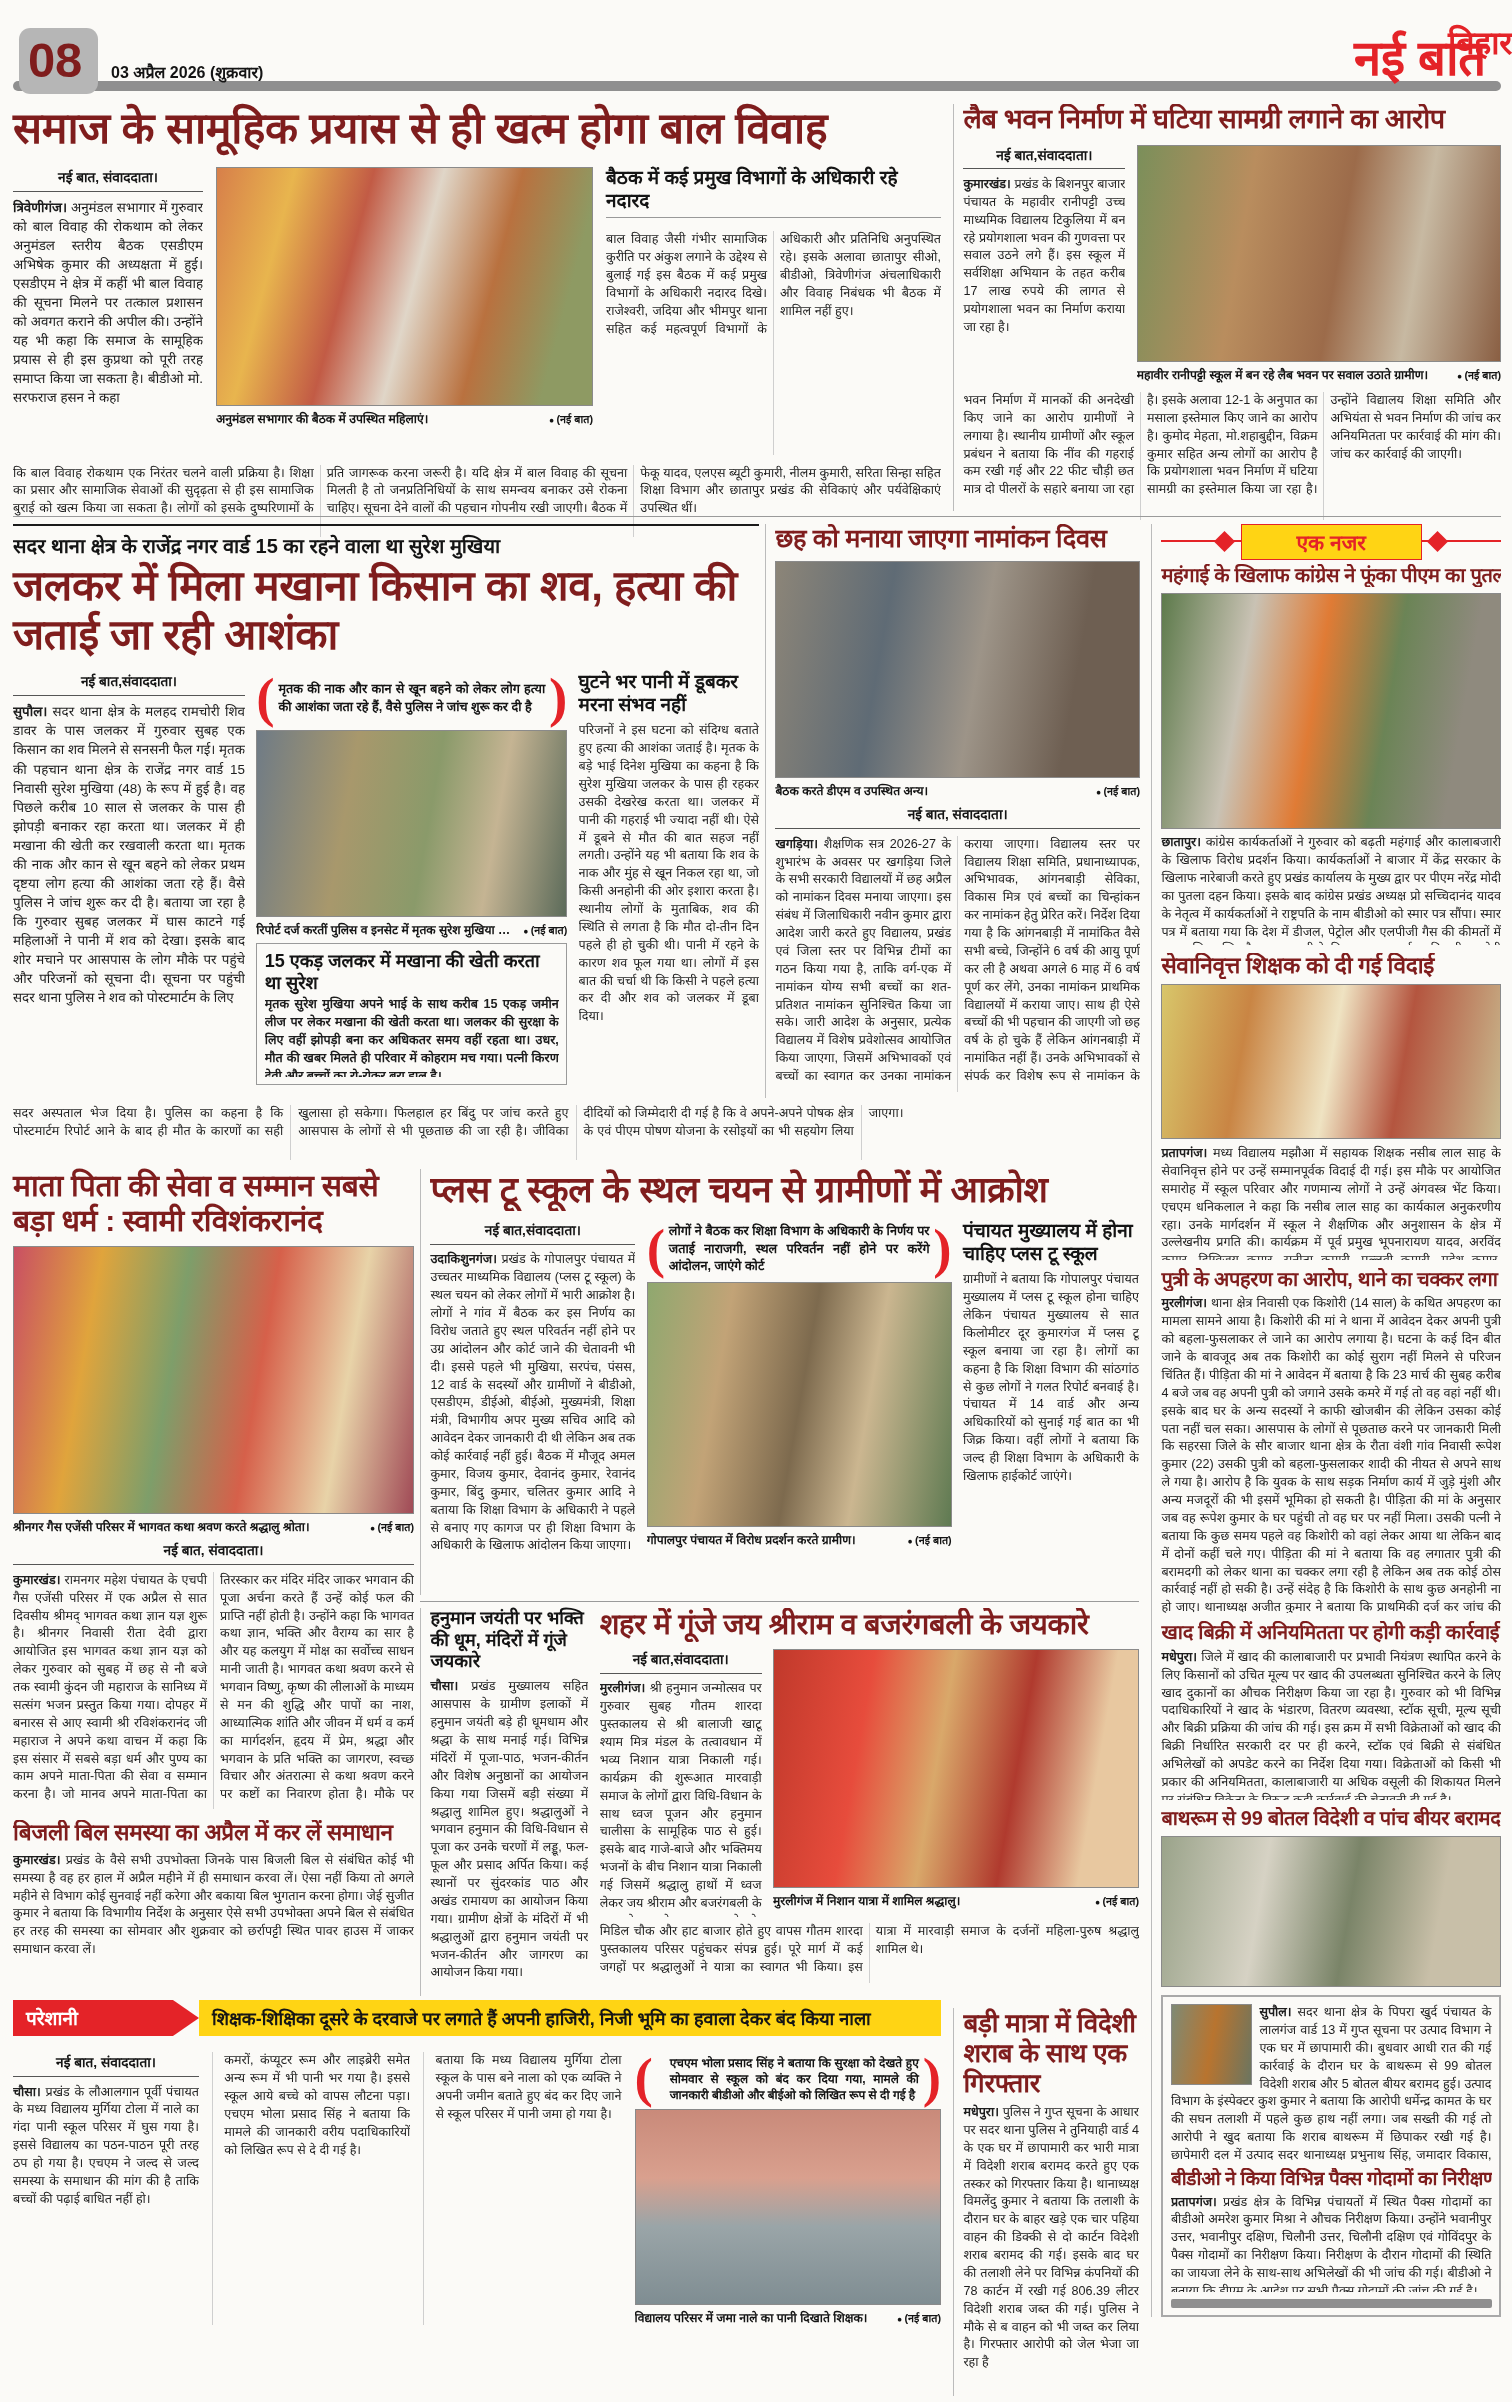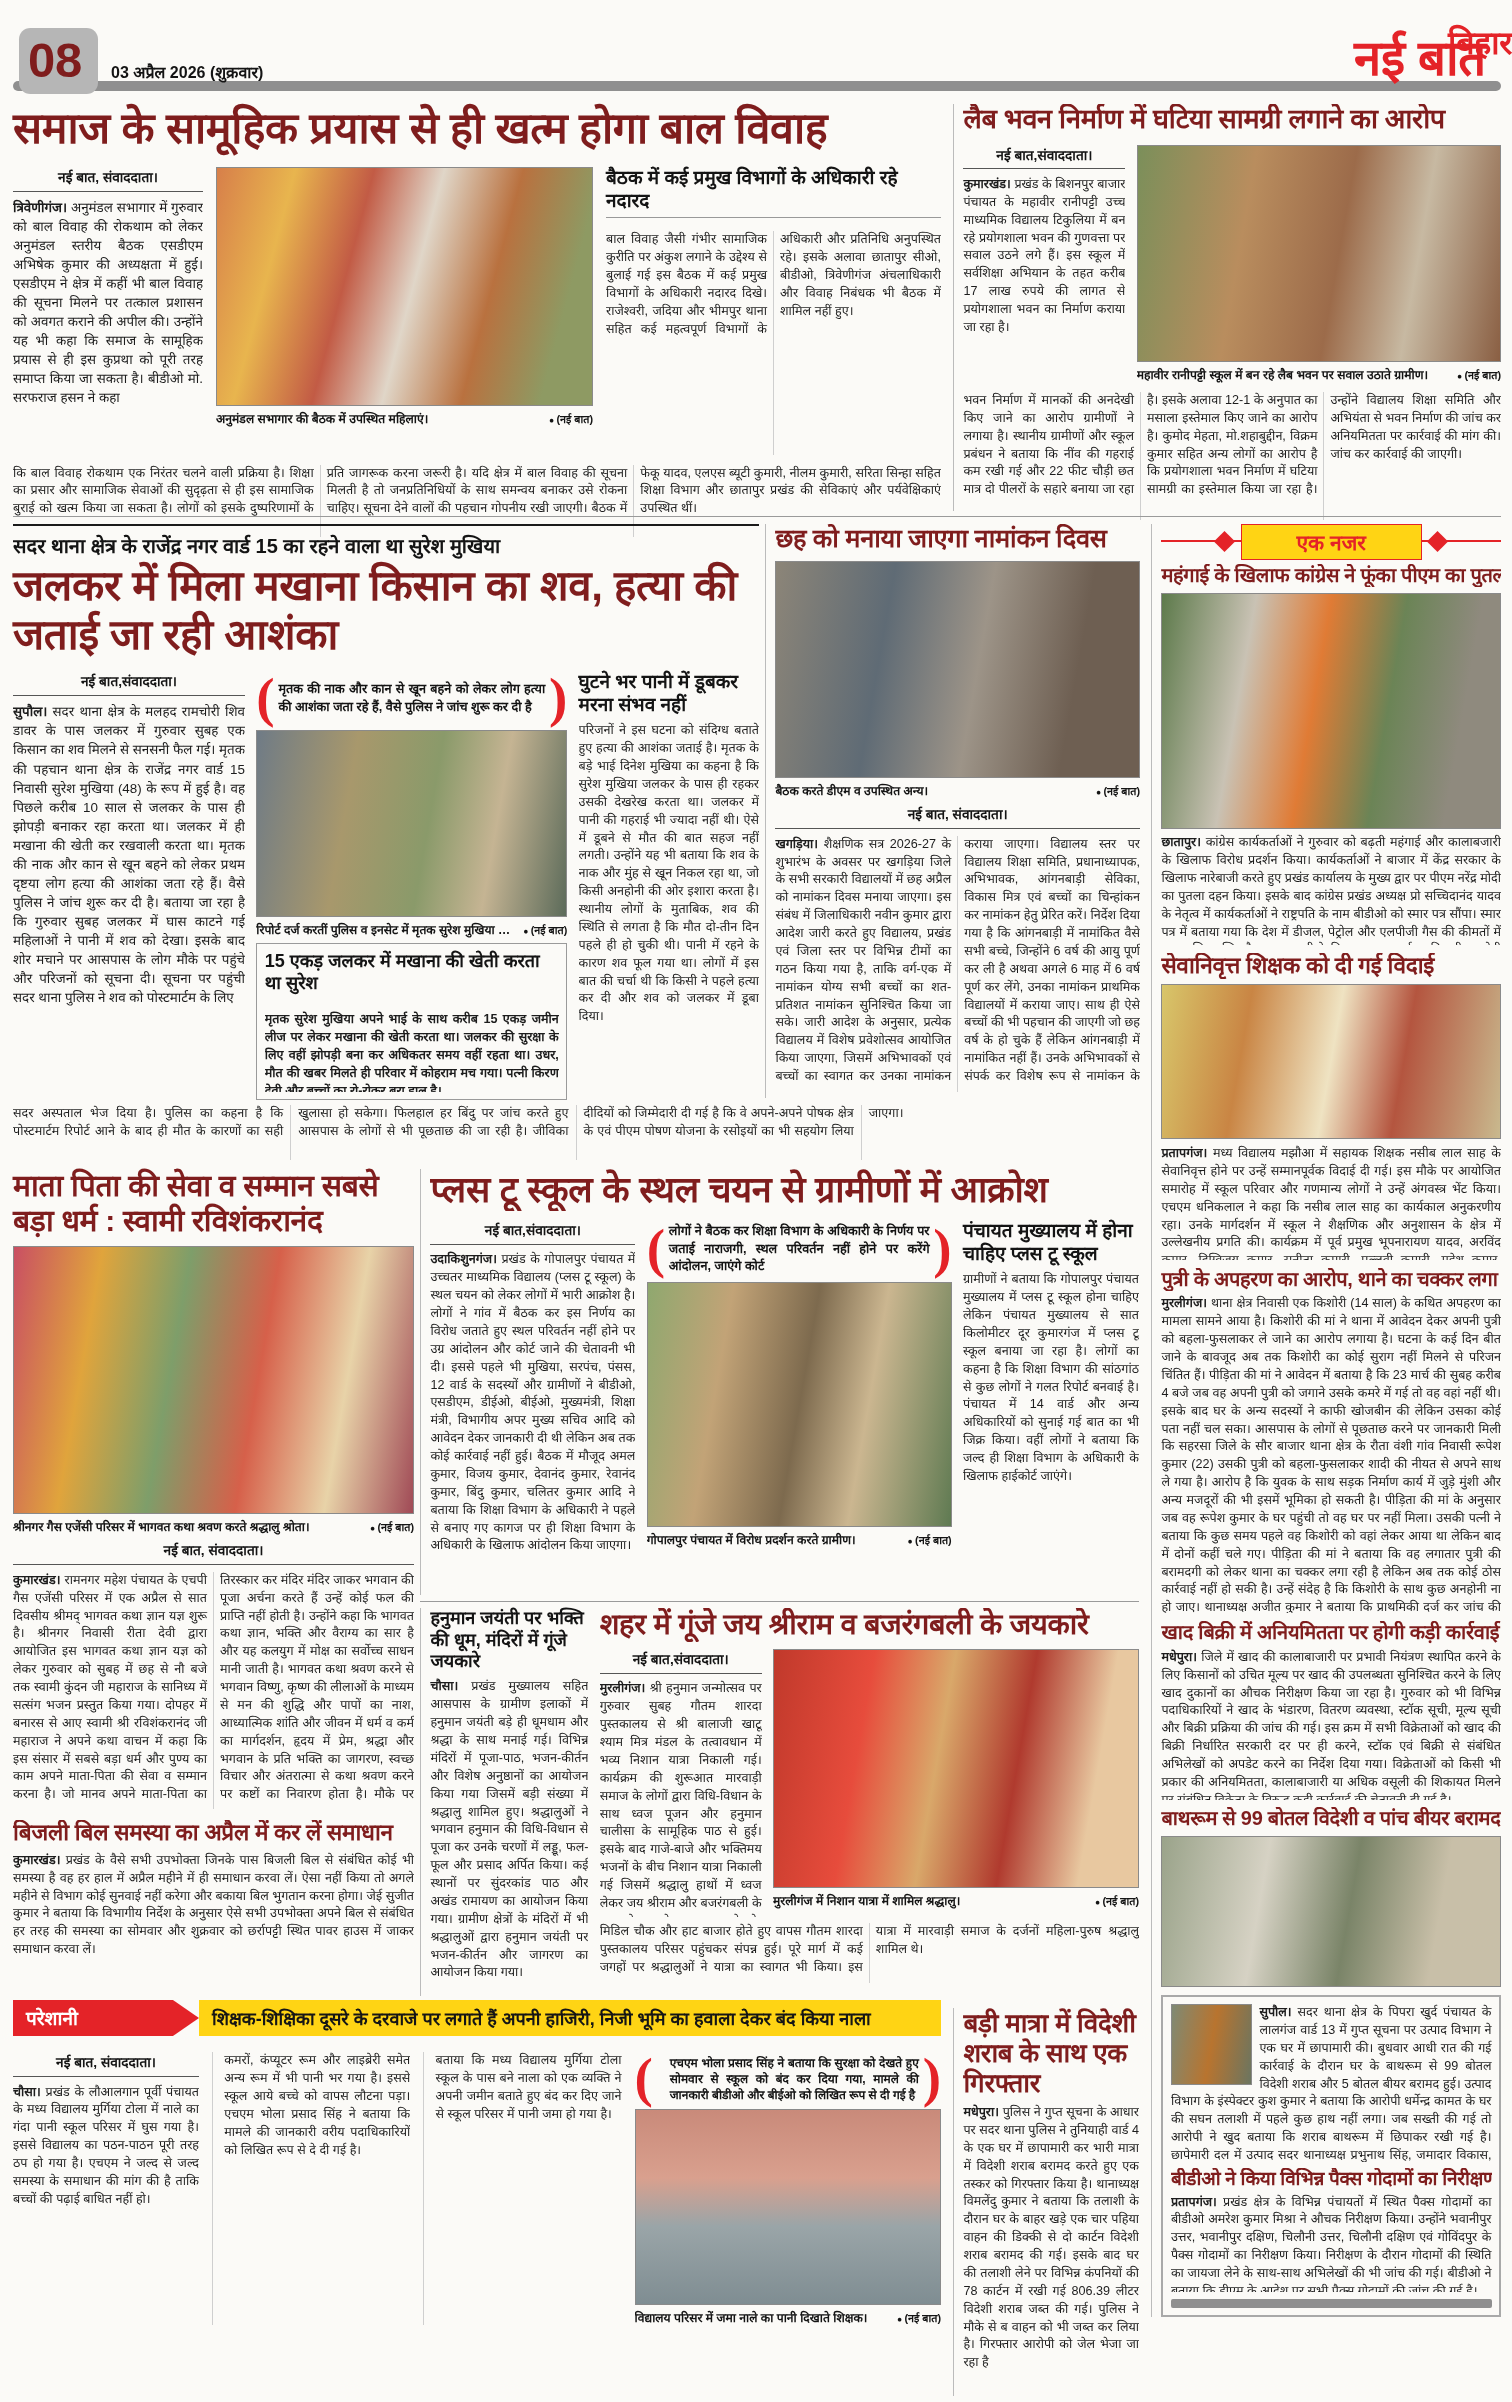--- a/index.html
+++ b/index.html
@@ -137,21 +137,21 @@
           <span class="qtext" style="font-size:12.7px;">मृतक की नाक और कान से खून बहने को लेकर लोग हत्या की आशंका जता रहे हैं, वैसे पुलिस ने जांच शुरू कर दी है</span>
           <span class="qmark">)</span>
         </div>
         <div class="photo ph-pond" style="height:185px;margin-top:3.8px;"></div>
         <div class="caprow">
           <span class="cap">रिपोर्ट दर्ज करतीं पुलिस व इनसेट में मृतक सुरेश मुखिया की फाईल फोटो।</span>
           <span class="credit">(नई बात)</span>
         </div>
         <div class="boxit" style="margin-top:5.6px;">
           <div class="subhd" style="font-size:18px;">15 एकड़ जलकर में मखाना की खेती करता था सुरेश</div>
-          <div class="bodytxt small" style="margin-top:17px;height:81px;font-weight:600;">मृतक सुरेश मुखिया अपने भाई के साथ करीब 15 एकड़ जमीन लीज पर लेकर मखाना की खेती करता था। जलकर की सुरक्षा के लिए वहीं झोपड़ी बना कर अधिकतर समय वहीं रहता था। उधर, मौत की खबर मिलते ही परिवार में कोहराम मच गया। पत्नी किरण देवी और बच्चों का रो-रोकर बुरा हाल है।</div>
+          <div class="bodytxt small" style="margin-top:2px;height:81px;font-weight:600;">मृतक सुरेश मुखिया अपने भाई के साथ करीब 15 एकड़ जमीन लीज पर लेकर मखाना की खेती करता था। जलकर की सुरक्षा के लिए वहीं झोपड़ी बना कर अधिकतर समय वहीं रहता था। उधर, मौत की खबर मिलते ही परिवार में कोहराम मच गया। पत्नी किरण देवी और बच्चों का रो-रोकर बुरा हाल है।</div>
         </div>
       </div>
       <div style="flex:1;">
         <div class="subhd" style="font-size:19px;margin-bottom:5.6px;">घुटने भर पानी में डूबकर मरना संभव नहीं</div>
         <div class="bodytxt small" style="height:335px;">परिजनों ने इस घटना को संदिग्ध बताते हुए हत्या की आशंका जताई है। मृतक के बड़े भाई दिनेश मुखिया का कहना है कि सुरेश मुखिया जलकर के पास ही रहकर उसकी देखरेख करता था। जलकर में पानी की गहराई भी ज्यादा नहीं थी। ऐसे में डूबने से मौत की बात सहज नहीं लगती। उन्होंने यह भी बताया कि शव के नाक और मुंह से खून निकल रहा था, जो किसी अनहोनी की ओर इशारा करता है। स्थानीय लोगों के मुताबिक, शव की स्थिति से लगता है कि मौत दो-तीन दिन पहले ही हो चुकी थी। पानी में रहने के कारण शव फूल गया था। लोगों में इस बात की चर्चा थी कि किसी ने पहले हत्या कर दी और शव को जलकर में डूबा दिया।</div>
       </div>
     </div>
   </div>
 
   <div class="abs" style="left:765px;top:524px;width:375px;height:574px;border-left:0.9px solid #bbb;padding-left:9.4px;box-sizing:border-box;">

